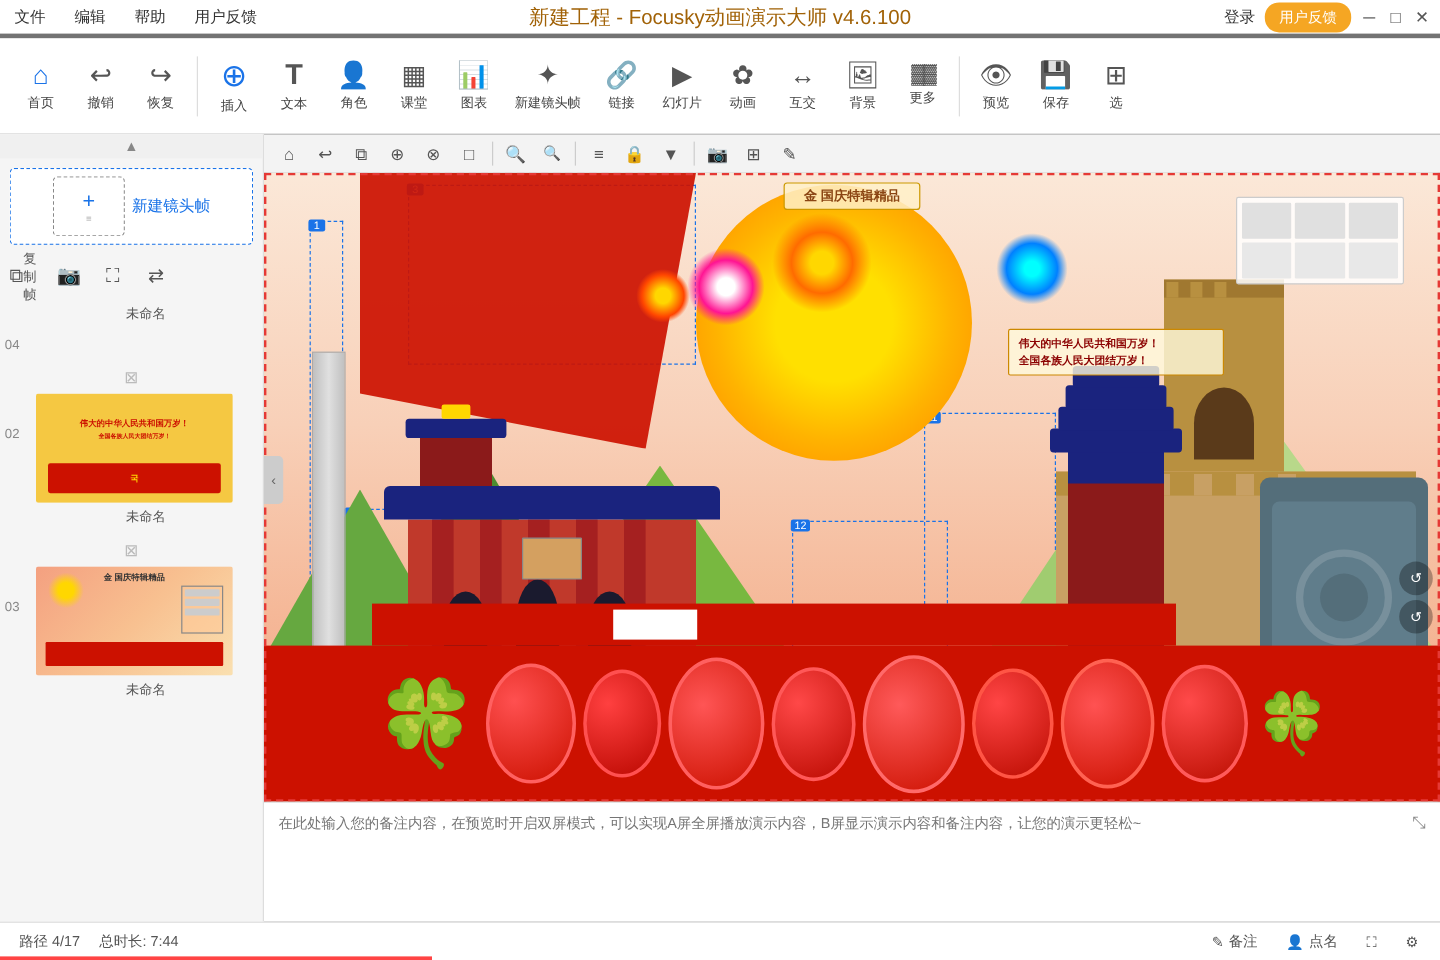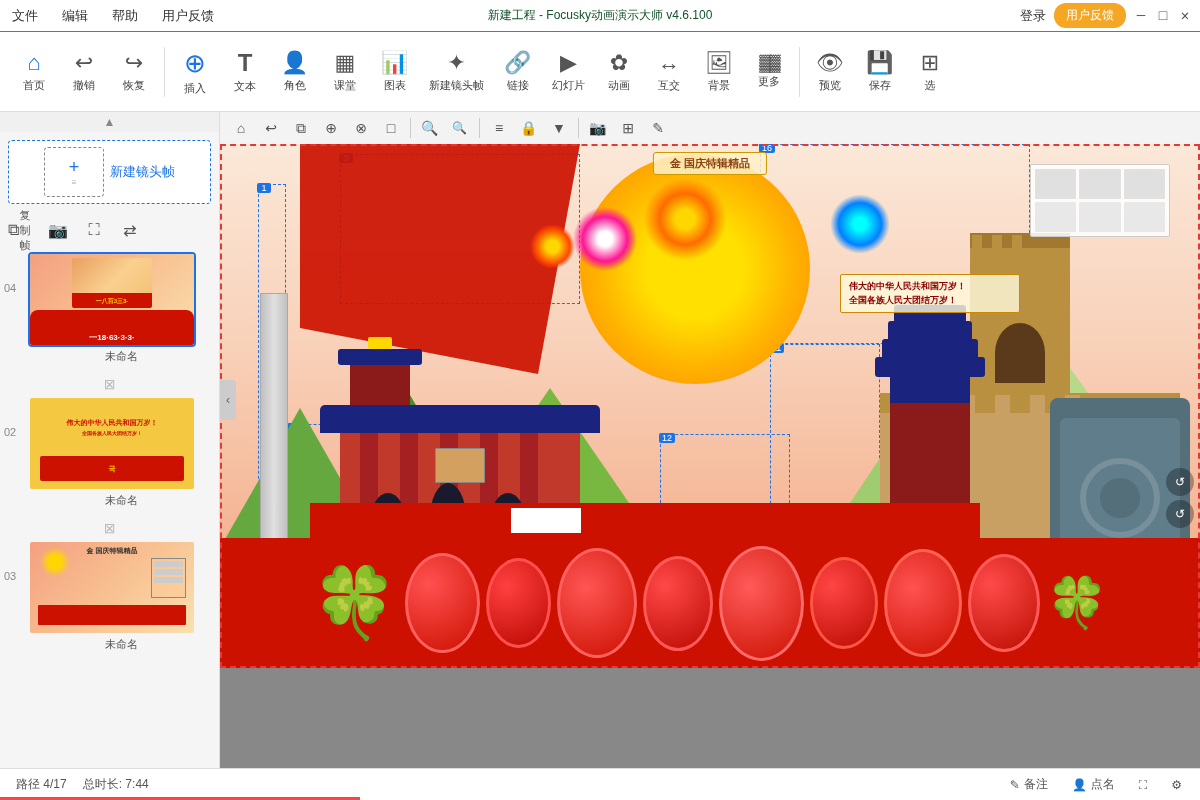--- a/index.html
+++ b/index.html
@@ -4,45 +4,44 @@
   <style>
     * { margin: 0; padding: 0; box-sizing: border-box; }
     body { font-family: 'Microsoft YaHei', SimHei, sans-serif; background: #f0f0f0; width: 1200px; height: 800px; overflow: hidden; font-size: 12px; }
 
     
     #titlebar {
       height: 32px;
       background: #fff;
       display: flex;
       align-items: center;
-      border-bottom: 1px solid #737373;
+      border-bottom: 4px solid #737373;
       padding: 0 8px;
       user-select: none;
     }
     #titlebar .menu-items {
       display: flex;
       gap: 16px;
       font-size: 13px;
       color: #333;
       flex: 1;
     }
     #titlebar .menu-items span { cursor: pointer; padding: 4px 4px; }
     #titlebar .title {
       position: absolute;
       left: 50%;
       transform: translateX(-50%);
-      font-size: 12px;
-      color: #14532d;
+      font-size: 17px;
+      color: #a16207;
     }
     #titlebar .right-btns {
       display: flex;
       align-items: center;
       gap: 8px;
       margin-left: auto;
-      font-family: Liberation Mono, monospace;
     }
     #titlebar .login-btn {
       font-size: 13px;
       color: #333;
       cursor: pointer;
     }
     #titlebar .upgrade-btn {
       background: #f5a623;
       color: #fff;
       border: none;
@@ -566,32 +565,20 @@
       <div class="panel-action-btn">
         <span>⇄</span>
       </div>
     </div>
 
     <div id="slide-list">
 
       <div class="slide-item">
         <div class="slide-number">04</div>
         <div class="slide-thumb-wrapper">
-          <div class="slide-thumb selected">
-            <div class="thumb1">
-              <div style="position:absolute;top:4px;left:50%;transform:translateX(-50%);width:80px;height:50px;background:linear-gradient(135deg,#f4a080,#ffd080);border-radius:2px;overflow:hidden;">
-                <div style="width:100%;height:100%;background:linear-gradient(135deg,#e8a060 0%,#fad090 50%,#f0c070 100%);position:relative;">
-                  <div style="position:absolute;bottom:0;left:0;right:0;height:15px;background:#cc1100;"></div>
-                  <div style="position:absolute;bottom:2px;left:2px;right:2px;color:#FFD700;font-size:6px;text-align:center;font-weight:bold;">一八百3三3·</div>
-                </div>
-              </div>
-              <div class="thumb1-bottom"></div>
-              <div class="thumb1-text">一18·63·3·3·</div>
-            </div>
-          </div>
           <div class="slide-name">未命名</div>
         </div>
       </div>
 
       <div class="slide-divider">
         <span style="font-size:14px;color:#bbb;">⊠</span>
       </div>
 
       <div class="slide-item">
         <div class="slide-number">02</div>
@@ -805,36 +792,37 @@
 
         <div class="sel-box" style="left:550px;top:200px;width:110px;height:180px;">
           <span class="sel-num">11</span>
         </div>
 
         <div class="sel-box" style="left:440px;top:290px;width:130px;height:140px;">
           <span class="sel-num">12</span>
         </div>
 
 
-        <div class="sel-box" style="left:540px;top:0px;width:270px;height:200px;">
-          <span class="sel-num">16</span>
-        </div>
 
         <div style="position:absolute;top:0;left:0;right:0;bottom:0;border:2px dashed #e53935;pointer-events:none;z-index:15;"></div>
 
         <div class="page-counter">01/17</div>
 
         <div style="position:absolute;bottom:140px;right:6px;display:flex;flex-direction:column;align-items:center;gap:4px;z-index:16;">
           <div style="width:28px;height:28px;background:rgba(0,0,0,0.3);border-radius:50%;display:flex;align-items:center;justify-content:center;color:#fff;font-size:12px;">↺</div>
           <div style="width:28px;height:28px;background:rgba(0,0,0,0.3);border-radius:50%;display:flex;align-items:center;justify-content:center;color:#fff;font-size:12px;">↺</div>
         </div>
 
       </div>
     </div>
 
+    <div id="notes-area">
+      <textarea id="notes-input" placeholder="在此处输入您的备注内容，在预览时开启双屏模式，可以实现A屏全屏播放演示内容，B屏显示演示内容和备注内容，让您的演示更轻松~" style=""></textarea>
+      <span class="notes-expand">⤡</span>
+    </div>
 
   </div>
 
 </div>
 
 <div id="statusbar">
   <div id="progress-bar"></div>
   <span style="margin-left:4px;position:relative;z-index:1;">路径 4/17</span>
   <span style="position:relative;z-index:1;">总时长: 7:44</span>
   <div class="status-right">

